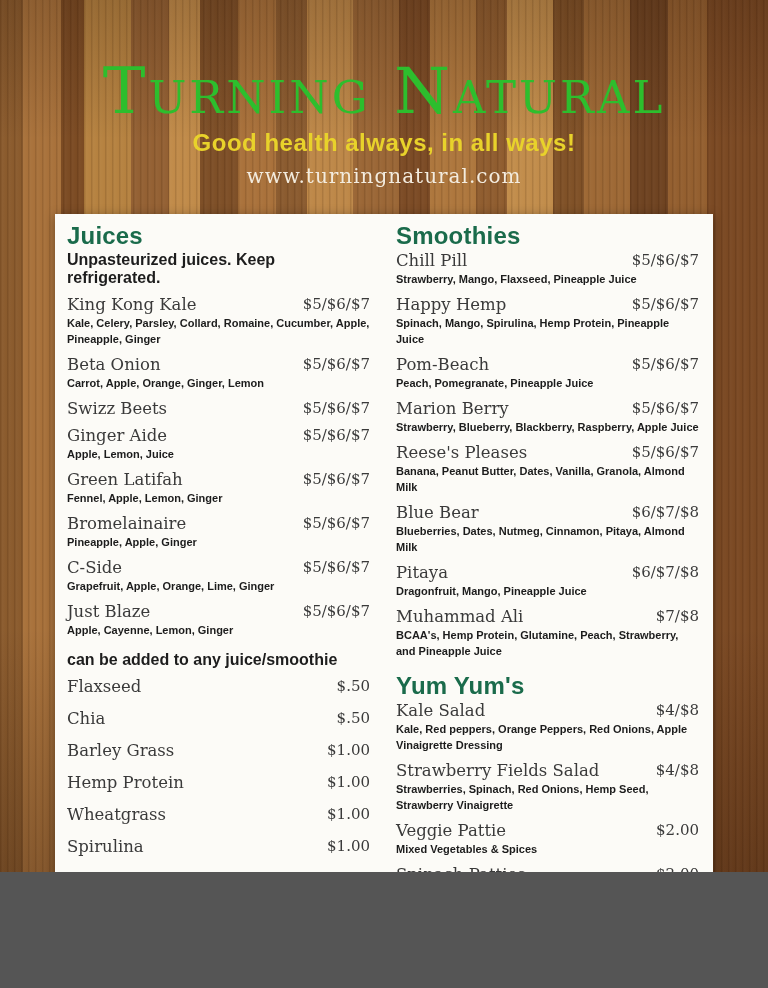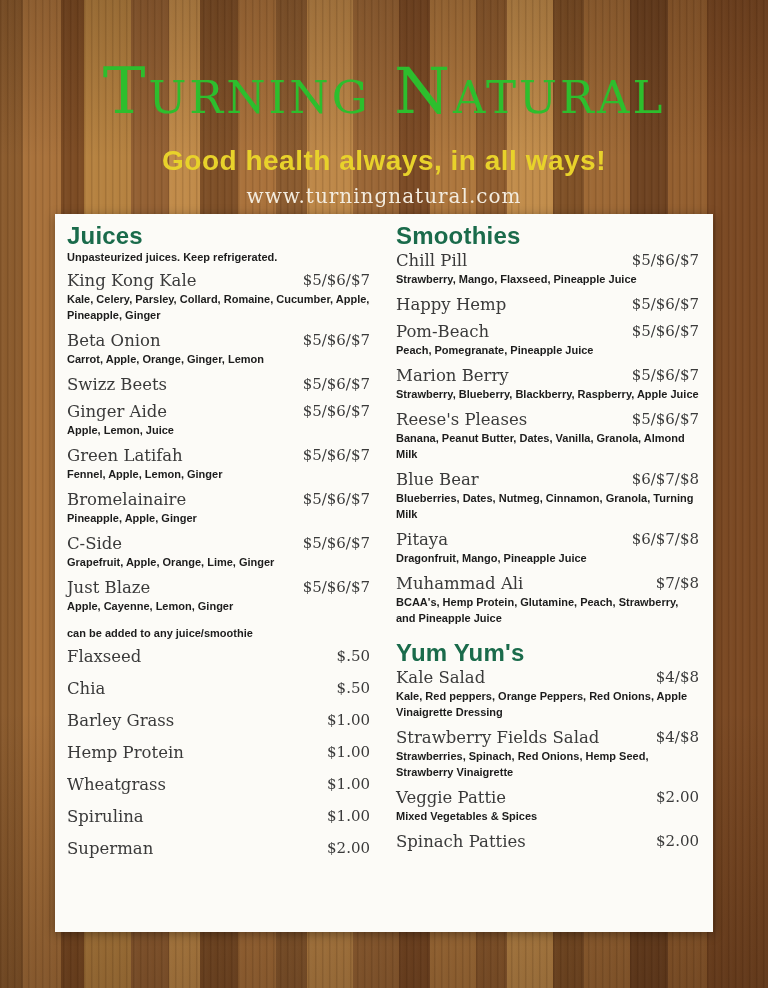--- a/index.html
+++ b/index.html
@@ -1,18 +1,18 @@
 <!DOCTYPE html>
 <html><head>
 <meta charset="utf-8">
 <style>
   html,body{margin:0;padding:0;background:#555;}
   .page{
     position:relative;
-    width:768px;height:988px;
+    width:768px;height:872px;
     overflow:hidden;
     font-family:"Liberation Sans", sans-serif;
     background-color:#9a6733;
     background-image:
       linear-gradient(180deg, rgba(30,12,2,0.20), rgba(30,12,2,0) 16%, rgba(30,12,2,0) 72%, rgba(30,12,2,0.26)),
       repeating-linear-gradient(90deg, rgba(40,18,5,0.12) 0px, rgba(40,18,5,0.12) 1px, rgba(255,255,255,0.03) 2px, rgba(255,255,255,0) 7px),
       linear-gradient(90deg,
         #8a5a2c 0%, #8a5a2c 3%,
         #a8713a 3%, #a8713a 8%,
         #7b4a22 8%, #7b4a22 11%,
@@ -42,22 +42,22 @@
     font-family:"DejaVu Serif", serif;
     font-variant:small-caps;
     font-weight:normal;
     font-size:64px;
     line-height:1.05;
     letter-spacing:3px;
     color:#2dbe2d;
     white-space:nowrap;
   }
   .tagline{
-    margin:20px 0 0 0;
-    font-size:28px;
+    margin:4px 0 0 0;
+    font-size:24px;
     font-weight:bold;
     color:#e8d22b;
     letter-spacing:0.5px;
   }
   .site-url{
     margin:7px 0 0 0;
     font-family:"DejaVu Serif", serif;
     font-size:20px;
     color:#f3ecdf;
     letter-spacing:1px;
@@ -79,21 +79,21 @@
   .menu-section + .menu-section{margin-top:13px;}
   .section-heading{
     margin:0 0 1px 0;
     font-size:24px;
     font-weight:bold;
     color:#1a6b4b;
     letter-spacing:0.2px;
   }
   .section-sub{
     margin:0 0 8px 0;
-    font-size:11px;
+    font-size:16px;
     font-weight:bold;
     color:#1d1d1d;
   }
   .items{}
   .menu-item{margin-bottom:8px;}
   .menu-item.no-desc{margin-bottom:13px;}
   .item-line{
     display:flex;
     justify-content:space-between;
     align-items:center;
@@ -277,20 +277,21 @@
       <span class="item-price">$5/$6/$7</span>
     </div>
     <p class="item-desc">Strawberry, Mango, Flaxseed, Pineapple Juice</p>
   </div>
 
   <div class="menu-item">
     <div class="item-line">
       <span class="item-name">Happy Hemp</span>
       <span class="item-price">$5/$6/$7</span>
     </div>
+    <p class="item-desc">Spinach, Mango, Spirulina, Hemp Protein, Pineapple Juice</p>
   </div>
 
   <div class="menu-item">
     <div class="item-line">
       <span class="item-name">Pom-Beach</span>
       <span class="item-price">$5/$6/$7</span>
     </div>
     <p class="item-desc">Peach, Pomegranate, Pineapple Juice</p>
   </div>
 
@@ -308,21 +309,21 @@
       <span class="item-price">$5/$6/$7</span>
     </div>
     <p class="item-desc">Banana, Peanut Butter, Dates, Vanilla, Granola, Almond Milk</p>
   </div>
 
   <div class="menu-item">
     <div class="item-line">
       <span class="item-name">Blue Bear</span>
       <span class="item-price">$6/$7/$8</span>
     </div>
-    <p class="item-desc">Blueberries, Dates, Nutmeg, Cinnamon, Granola, Turning Milk</p>
+    <p class="item-desc">Blueberries, Dates, Nutmeg, Cinnamon, Pitaya, Almond Milk</p>
   </div>
 
   <div class="menu-item">
     <div class="item-line">
       <span class="item-name">Pitaya</span>
       <span class="item-price">$6/$7/$8</span>
     </div>
     <p class="item-desc">Dragonfruit, Mango, Pineapple Juice</p>
   </div>
 

